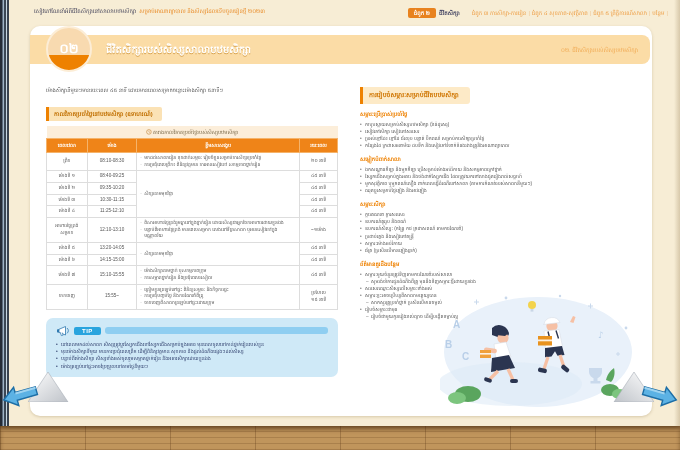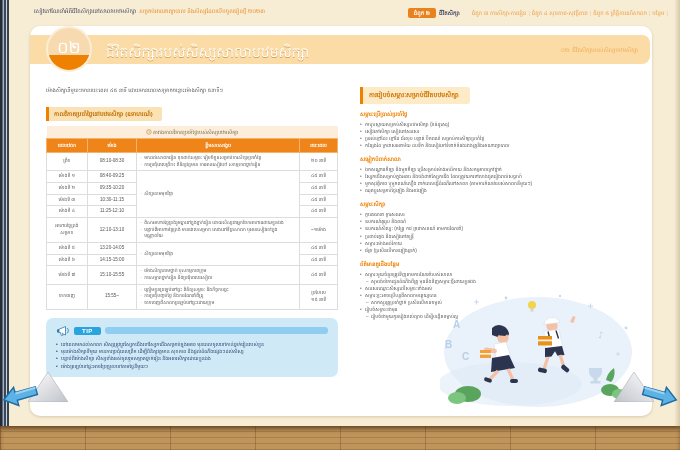--- a/index.html
+++ b/index.html
@@ -27,22 +27,22 @@
   .badge{background:#e8821e;color:#fff;border-radius:2px;padding:1.5px 6px;font-size:5.5px;font-weight:bold;}
   .active-label{color:#4a4a66;font-weight:bold;margin-right:7px;}
   .nav-link{color:#ed9b3f;margin:0 2px;}
   .nav-sep{color:#eec391;}
   
   .panel{position:absolute;left:30px;top:26px;width:622px;height:390px;background:#fff;
          border-radius:10px;box-shadow:0 1px 3px rgba(120,90,40,.25);}
   .band{position:absolute;left:0;right:2px;top:9px;height:29px;background:#fbdca6;border-radius:0 8px 8px 0;}
   .circle{position:absolute;left:16px;top:-9px;width:46px;height:46px;border-radius:50%;
           background:linear-gradient(#f8dab0 64%,#ee8100 64%);border:2px solid #fcedd6;
-          display:flex;align-items:center;justify-content:center;color:#fff;font-size:16px;font-weight:normal;}
-  .band-title{position:absolute;left:76px;top:8px;color:#fff;font-weight:normal;font-size:14px;
+          display:flex;align-items:center;justify-content:center;color:#fff;font-size:13px;font-weight:bold;}
+  .band-title{position:absolute;left:76px;top:8px;color:#fff;font-weight:bold;font-size:10px;
               text-shadow:0 .5px 0 rgba(200,135,35,.7);white-space:nowrap;overflow:hidden;max-width:380px;}
   .band-right{position:absolute;right:12px;top:11.5px;color:#f0a850;font-size:5.5px;white-space:nowrap;}
   .pages{position:absolute;top:48px;left:0;right:0;bottom:0;display:flex;padding:0 16px;gap:22px;overflow:hidden;}
   .page-left{width:292px;flex:none;}
   .page-right{flex:1;position:relative;overflow:hidden;}
   
   .intro{margin:13px 0 7px;font-size:5.2px;color:#555;line-height:1.45;}
   .sec-h{display:inline-block;background:#fbe2b5;border-left:3px solid #ee8100;color:#c06f00;
          font-weight:bold;font-size:5.8px;padding:2.5px 9px 2.5px 5px;margin-bottom:5px;border-radius:0 2px 2px 0;}
   table.sched{width:100%;border-collapse:collapse;font-size:4.6px;color:#555;table-layout:fixed;}

